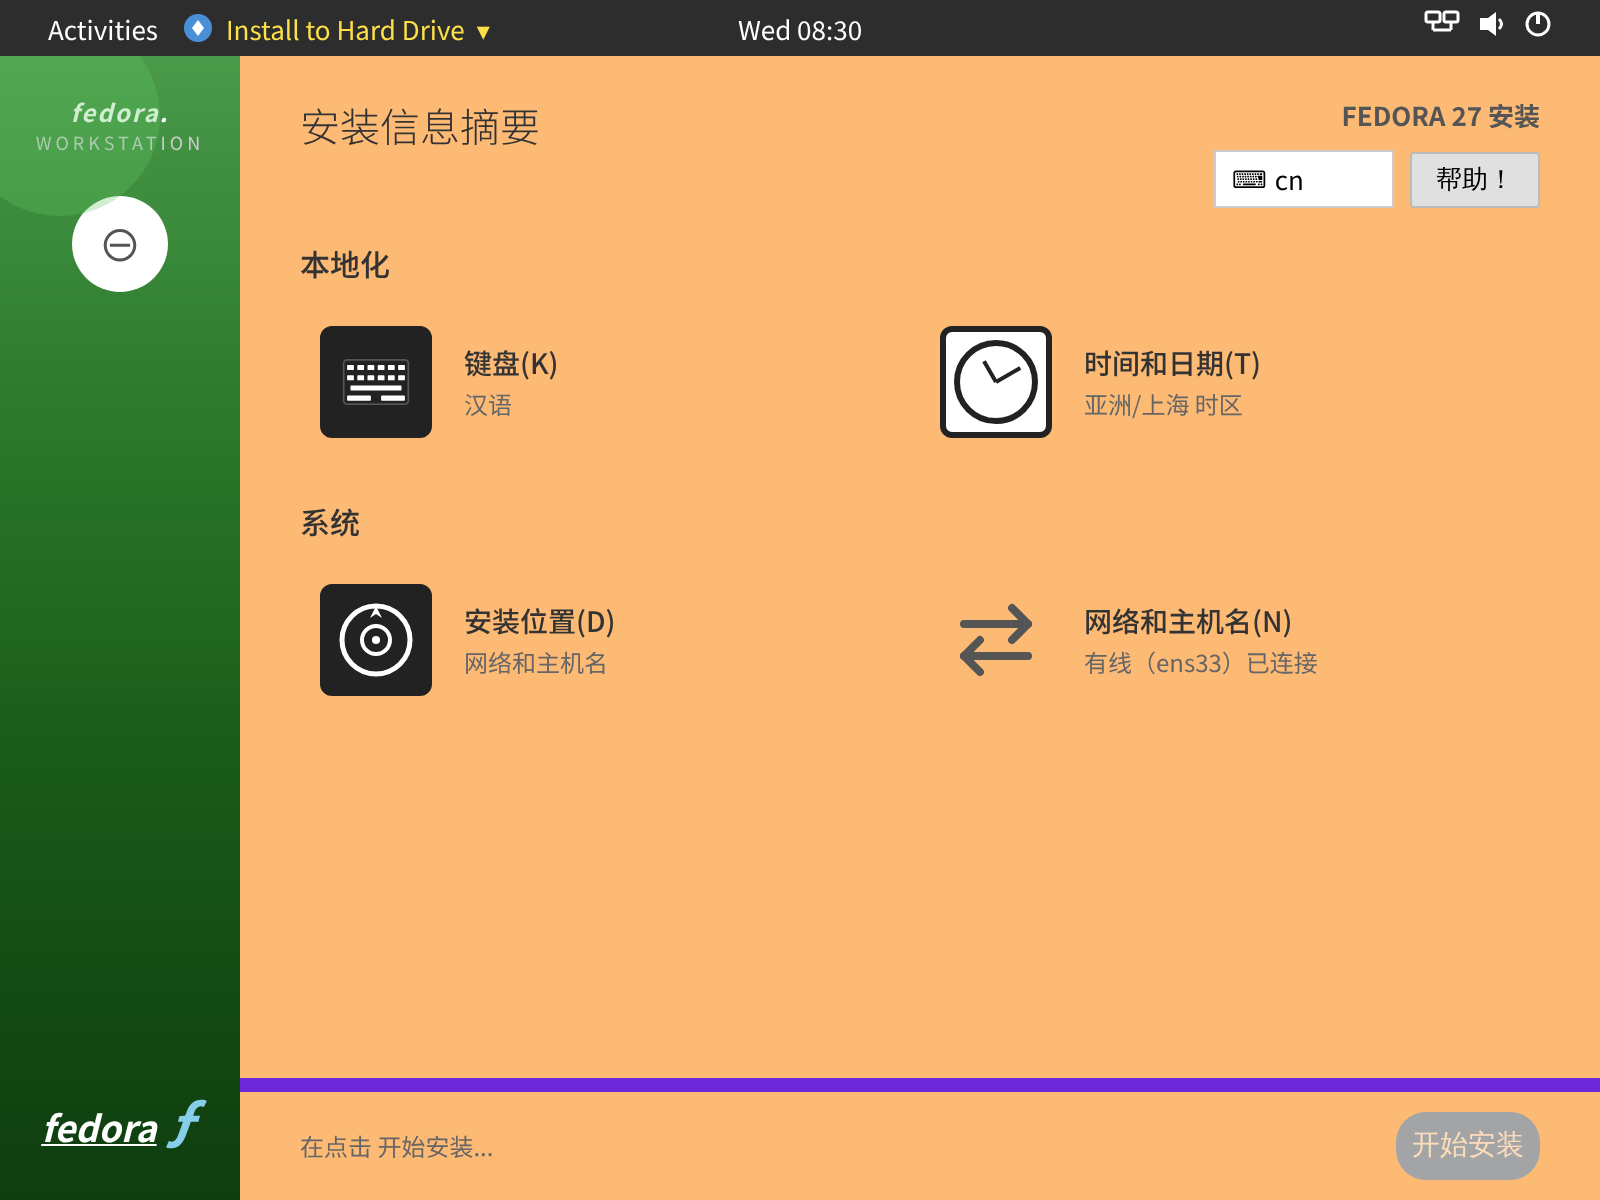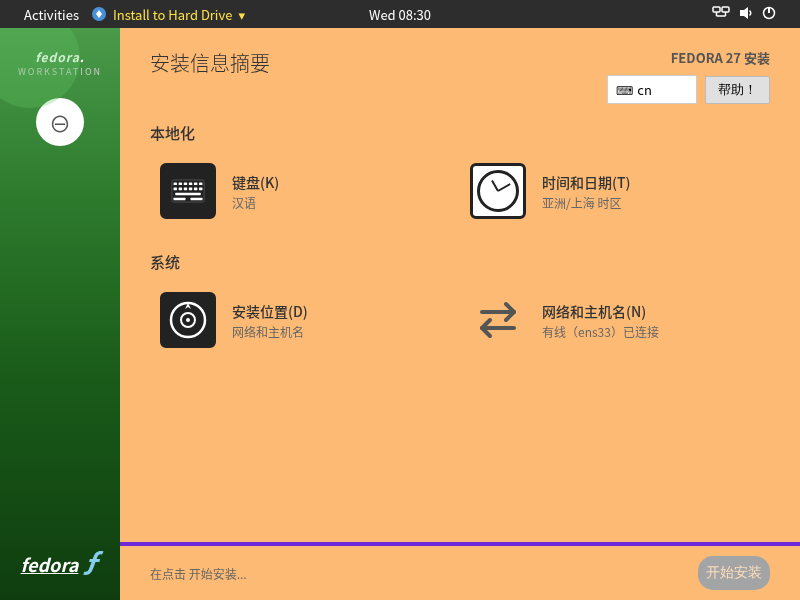--- a/index.html
+++ b/index.html
@@ -295,21 +295,21 @@
     
     .disk-icon {
       width: 38px;
       height: 38px;
     }
 
     
     .content-footer {
       margin-top: auto;
       padding: 10px 30px;
-      border-top: 4px solid #6d28d9;
+      border-top: 7px solid #6d28d9;
       display: flex;
       justify-content: space-between;
       align-items: center;
     }
     .footer-text {
       font-size: 12px;
       color: #666;
     }
     .begin-button {
       background: #4a90d9;

